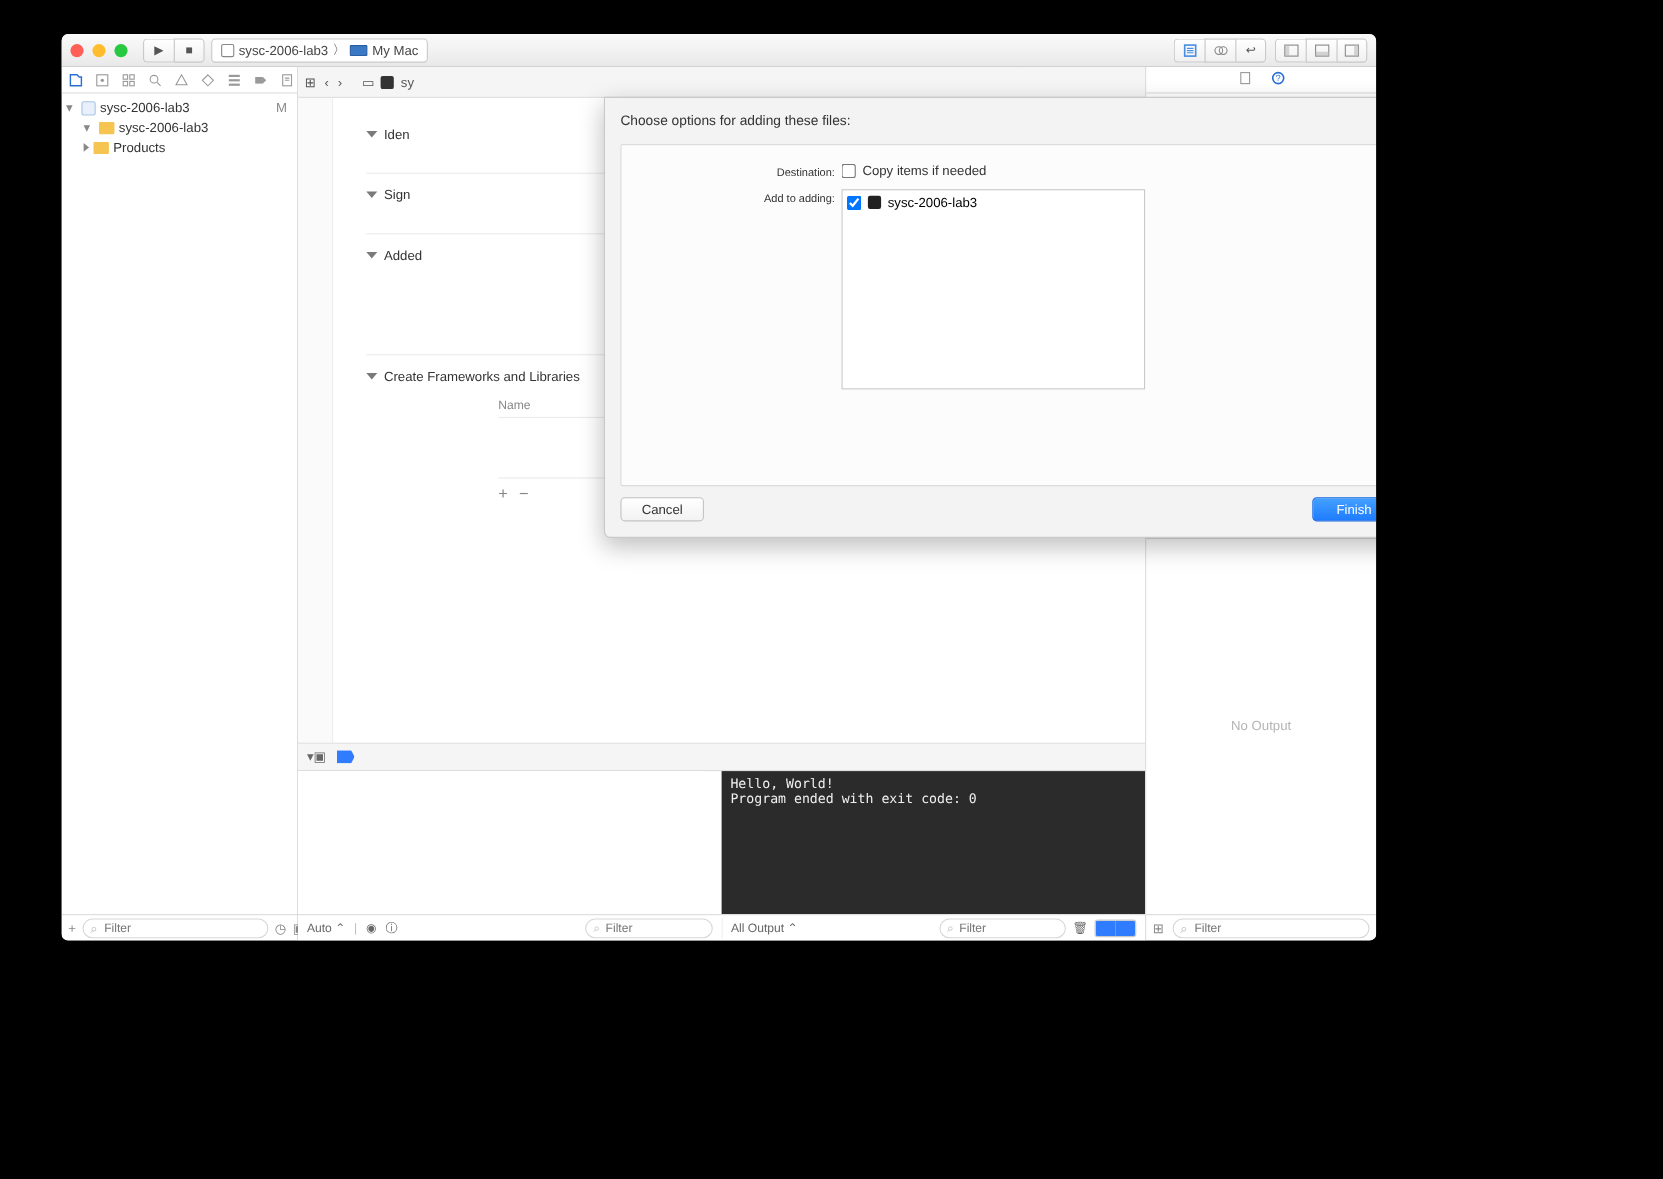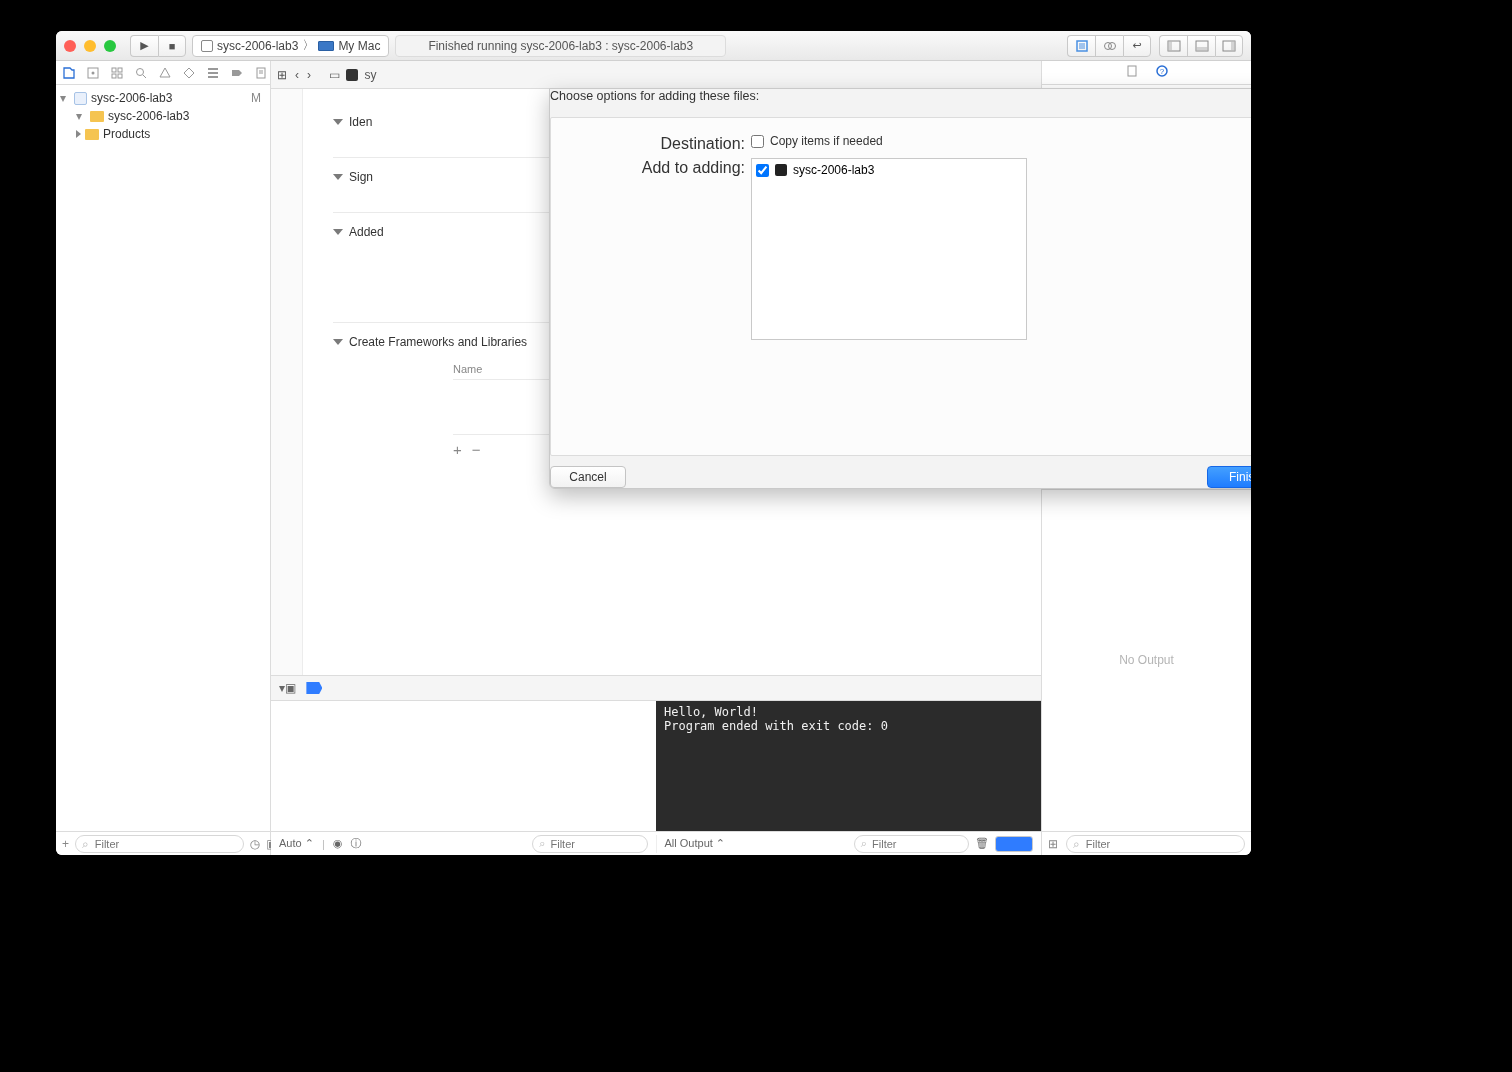--- a/index.html
+++ b/index.html
@@ -121,26 +121,27 @@
 .insp-foot input { border:none; font-size:11px; color:#666; flex:1; outline:none; }
 
 
 .sheet {
   position:absolute;
   left: 278px; top: -1px; width: 735px; height: 401px;
   background: #f3f3f3; border:1px solid #c9c9c9;
   border-radius: 0 0 6px 6px;
   box-shadow: 0 8px 22px rgba(0,0,0,.25);
   display:flex; flex-direction:column;
+  padding: 14px;
   z-index: 50;
 }
 .sheet-heading { font-size:12.5px; color:#333; margin-bottom:14px; }
 .form { margin-left:20px; }
 .form-row { display:flex; align-items:flex-start; margin-bottom:4px; }
-.form-row .label { width:166px; text-align:right; padding-right:6px; color:#333; font-size:16px; line-height:20px;}
+.form-row .label { width:166px; text-align:right; padding-right:6px; color:#333; font-size:10px; line-height:20px;}
 .form-row .ctrl { display:flex; flex-direction:column; gap:2px; }
 .check-row { display:flex; align-items:center; gap:6px; font-size:12px; color:#333;}
 .radio-row { display:flex; align-items:center; gap:6px; font-size:12px; color:#333;}
 input[type=checkbox], input[type=radio] { margin:0; }
 .targets-box { width:276px; height:182px; background:#fff; border:1px solid #c9c9c9; padding:4px;}
 .target-row { display:flex; align-items:center; gap:6px; font-size:12px; }
 .target-ico { width:12px; height:12px; background:#222; border-radius:2px; display:inline-block; }
 .sheet-footer { margin-top:auto; display:flex; justify-content:space-between; padding-top:10px;}
 .mac-push {
   min-width:76px; height:22px; border-radius:4px; border:1px solid #c4c4c4;
@@ -167,23 +168,20 @@
     <div class="tb-seg">
       <div class="tb-btn">▶</div>
       <div class="tb-btn">■</div>
     </div>
     <div class="path-pill">
       <span class="xcode-icon"></span>
       <span>sysc-2006-lab3</span>
       <span>〉</span>
       <span class="mac-icon"></span>
       <span>My Mac</span>
-    </div>
-    <div class="status-pill">
-      <span>Finished running sysc-2006-lab3 : sysc-2006-lab3</span>
     </div>
     <div class="tb-spacer"></div>
     <div class="tb-right">
       <div class="tb-seg">
         <div class="tb-btn">
           <svg viewBox="0 0 14 14">
               <rect x="2" y="2" width="10" height="10" fill="none" stroke="#4a90e2" stroke-width="1.5"></rect>
               <line x1="4" y1="5" x2="10" y2="5" stroke="#4a90e2"></line>
               <line x1="4" y1="7" x2="10" y2="7" stroke="#4a90e2"></line>
               <line x1="4" y1="9" x2="10" y2="9" stroke="#4a90e2"></line>

